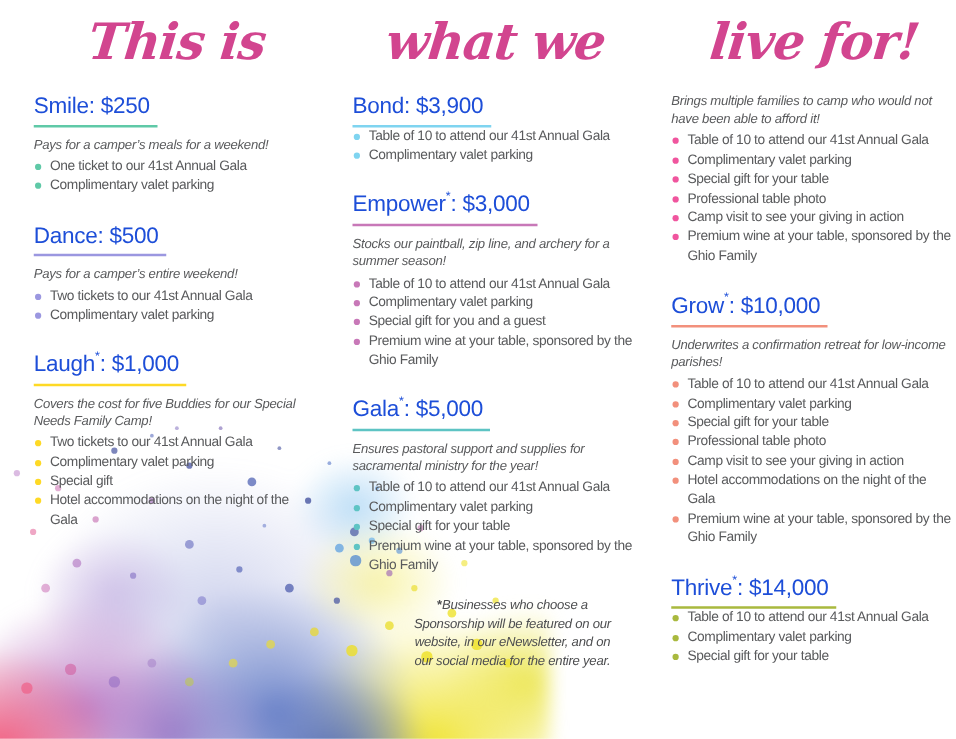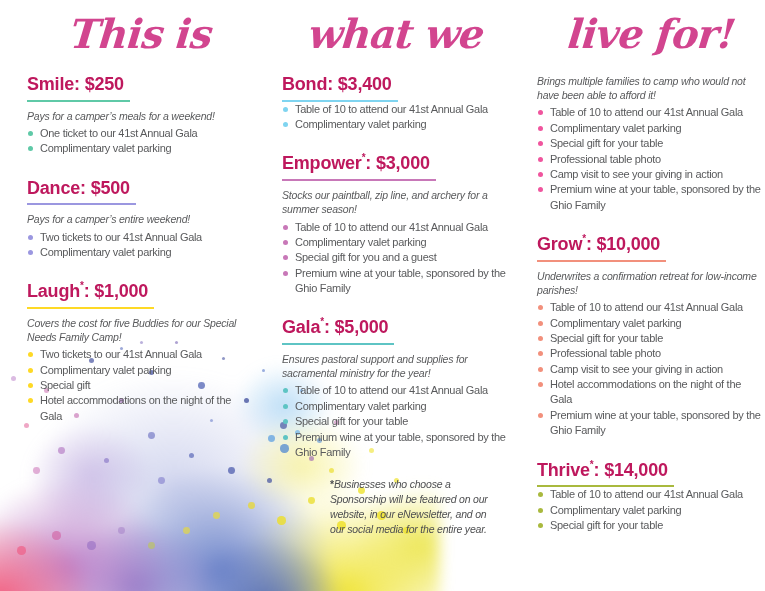--- a/index.html
+++ b/index.html
@@ -15,40 +15,40 @@
   .col{width:228px;flex:0 0 228px;}
   .script-header{
     font-family:"DejaVu Serif", serif;font-style:italic;font-weight:bold;
     font-size:40px;line-height:1.1;color:#d2458f;text-align:center;
     transform:skewX(-6deg);margin:2px 0 10px 0;height:52px;
     letter-spacing:-1px;white-space:nowrap;
   }
   .tier{margin-bottom:21px;}
   .tier-title{
     display:inline-block;margin:0;padding:0 6px 5px 0;
-    font-size:18px;font-weight:bold;color:#be185d;letter-spacing:-0.2px;
+    font-size:18px;font-weight:normal;color:#1d4ed8;letter-spacing:-0.2px;
     border-bottom:2.5px solid var(--accent,#999);line-height:1.15;
   }
   .tier-title sup{font-size:10px;vertical-align:top;position:relative;top:-1px;}
   .tier-desc{
     margin:7px 0 3px 0;font-style:italic;font-size:10.5px;line-height:1.35;
     color:#595a5c;letter-spacing:-0.2px;
   }
   ul.benefits{list-style:none;margin:0;padding:0;}
   ul.benefits li{
     position:relative;padding-left:13px;font-size:11px;line-height:1.4;
     color:#595a5c;letter-spacing:-0.3px;
   }
   ul.benefits li::before{
     content:"";position:absolute;left:1px;top:5px;width:5px;height:5px;
     border-radius:50%;background:var(--accent,#999);
   }
   .footnote{
     position:absolute;z-index:3;left:330px;top:466px;width:160px;
-    text-align:left;font-style:italic;font-size:10.5px;line-height:1.45;
+    text-align:center;font-style:italic;font-size:10.5px;line-height:1.45;
     color:#4d4e50;letter-spacing:-0.2px;
   }
   .footnote b{font-style:normal;font-weight:bold;}
   
   .splatter{position:absolute;z-index:1;left:0;bottom:0;width:420px;height:262px;pointer-events:none;}
   .splatter .blob{
     position:absolute;inset:-20px;
     background:
       radial-gradient(140px 120px at 4% 96%, rgba(242,85,119,.95), rgba(242,85,119,0) 68%),
       radial-gradient(150px 130px at 19% 85%, rgba(177,104,190,.8), rgba(177,104,190,0) 68%),
@@ -142,21 +142,21 @@
             <li>Special gift</li>
             <li>Hotel accommodations on the night of the Gala</li>
           </ul>
       </section>
     </div>
 
     <div class="col">
       <div class="script-header">what we</div>
 
       <section class="tier" style="--accent: #7fd4f0;">
-        <h2 class="tier-title"><span>Bond</span><sup></sup><span>: $3,400</span></h2>
+        <h2 class="tier-title"><span>Bond</span><sup></sup><span>: $3,900</span></h2>
         <ul class="benefits">
 
         <li>Table of 10 to attend our 41st Annual Gala</li>
             <li>Complimentary valet parking</li>
           </ul>
       </section>
 
       <section class="tier" style="--accent: #c878b8;">
         <h2 class="tier-title"><span>Empower</span><sup>*</sup><span>: $3,000</span></h2>
         <p class="tier-desc">Stocks our paintball, zip line, and archery for a summer season!</p>

